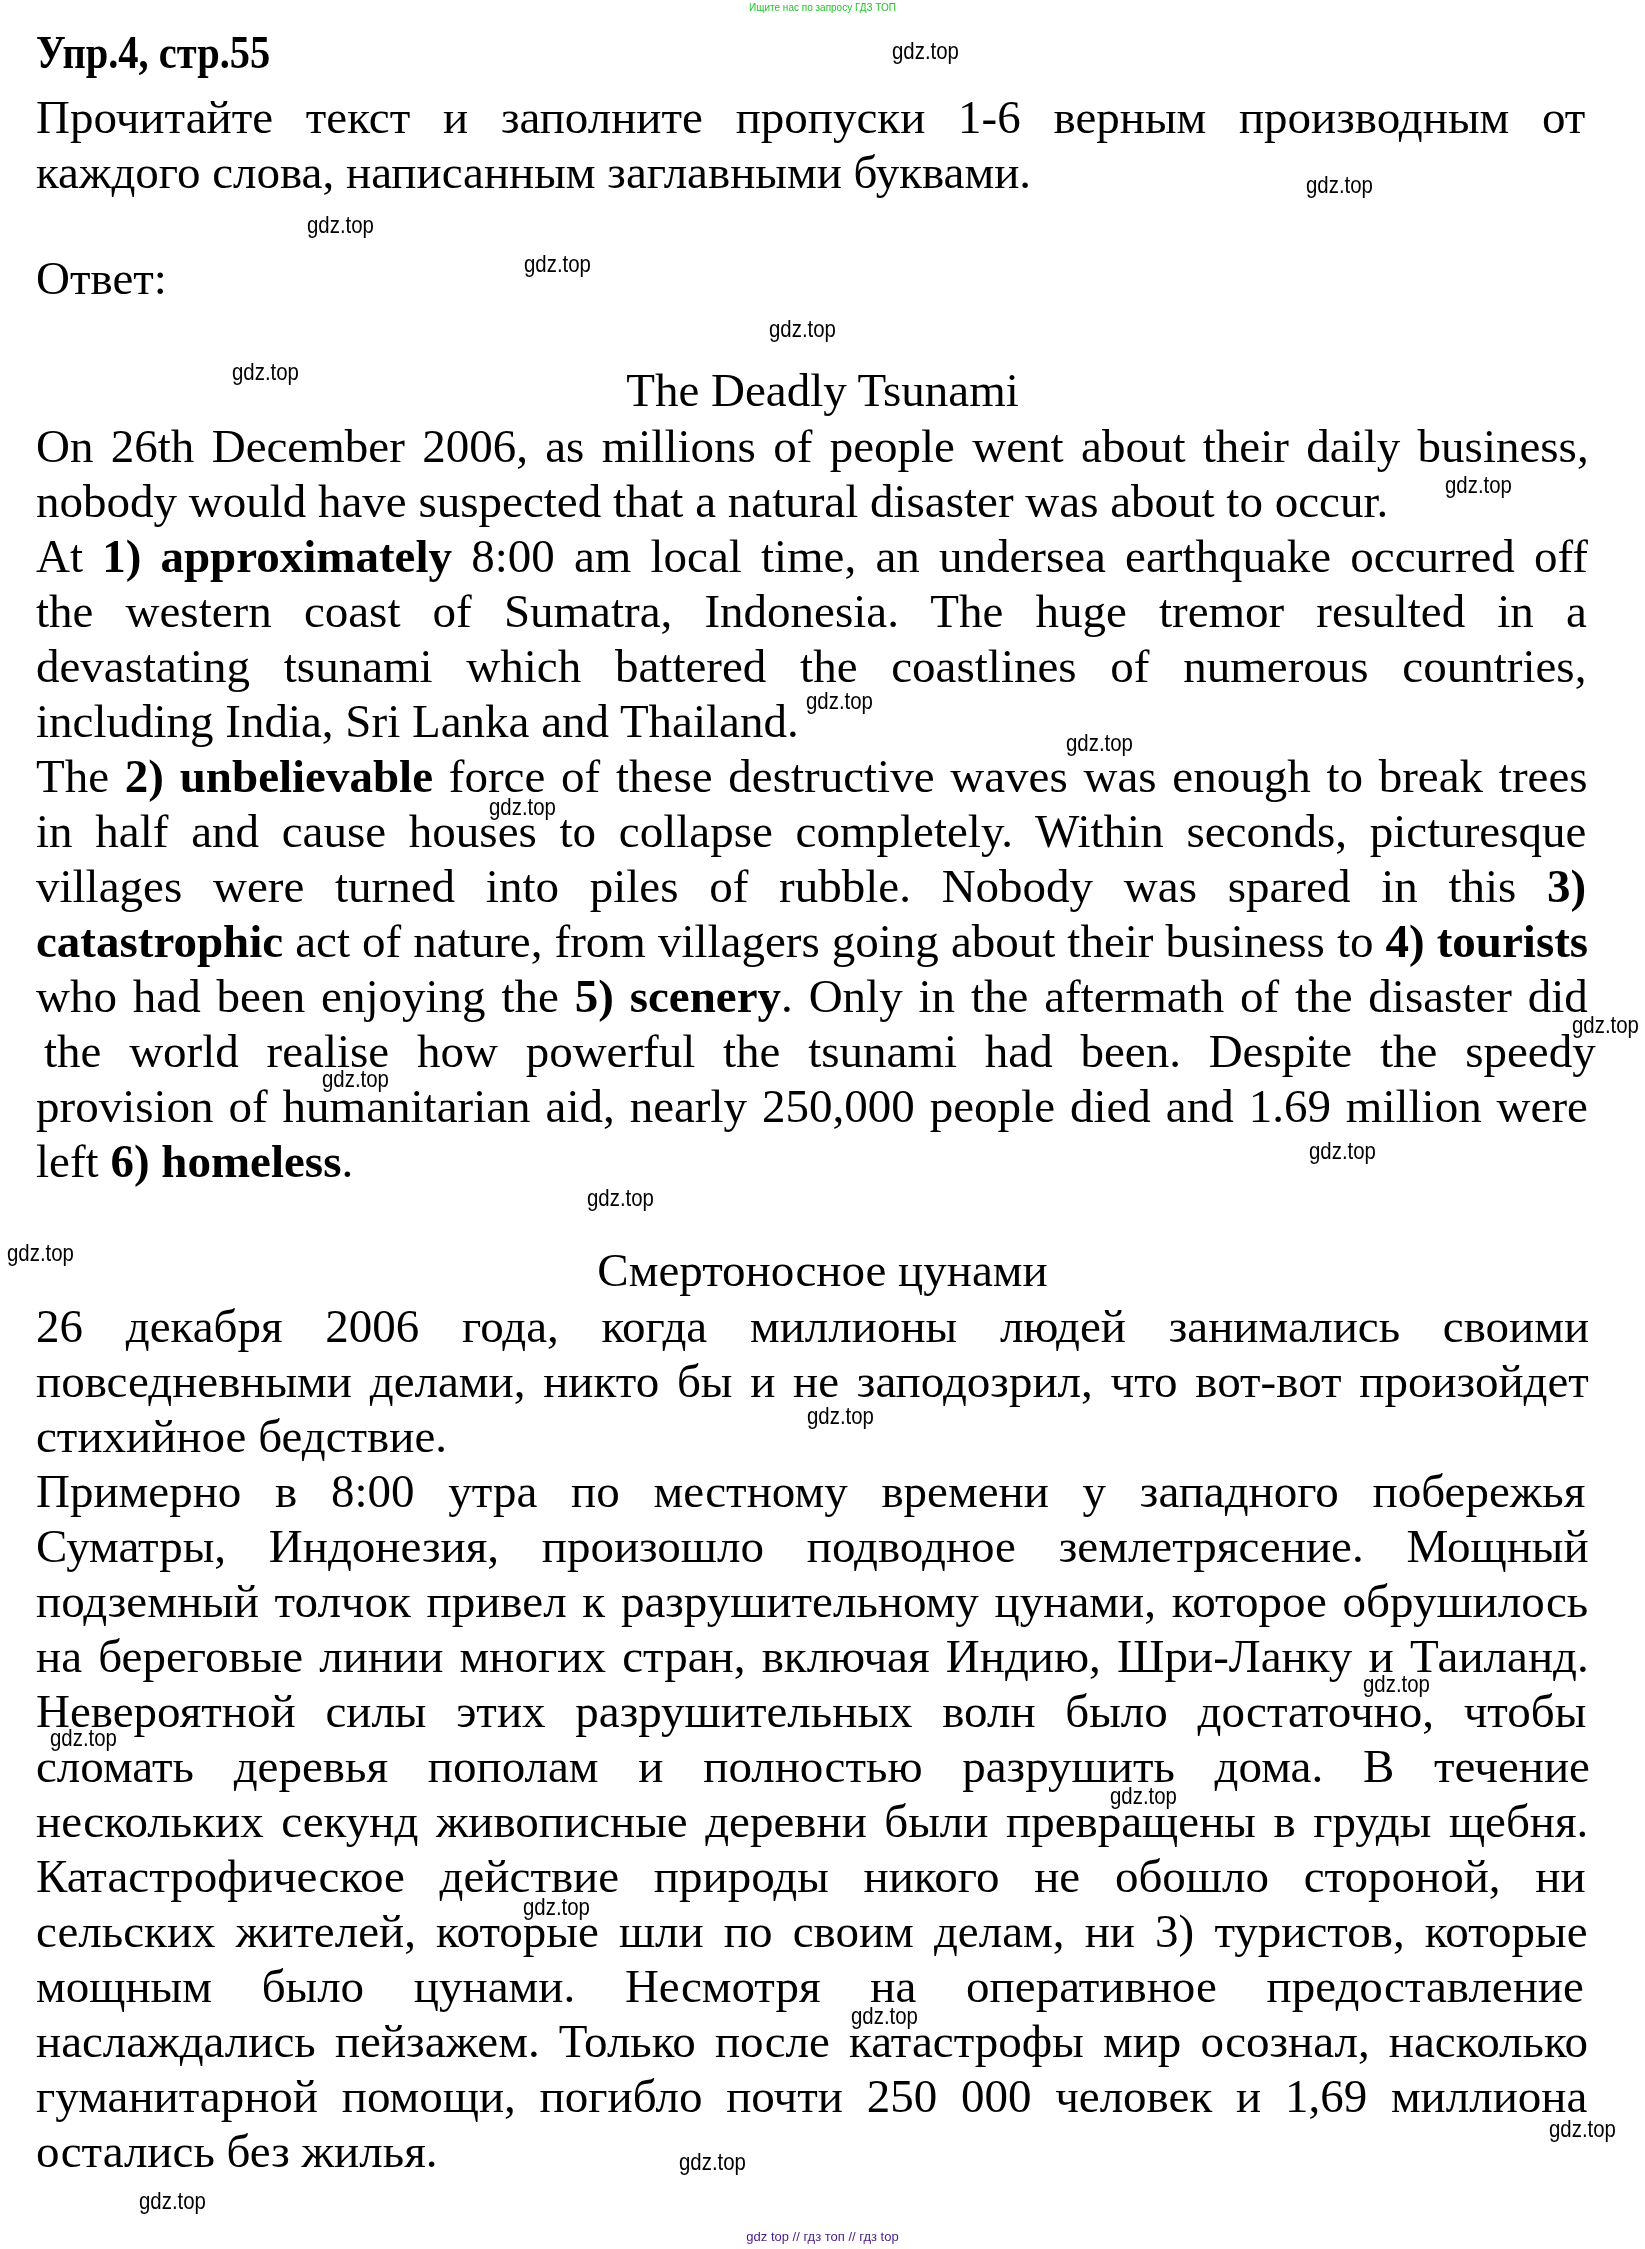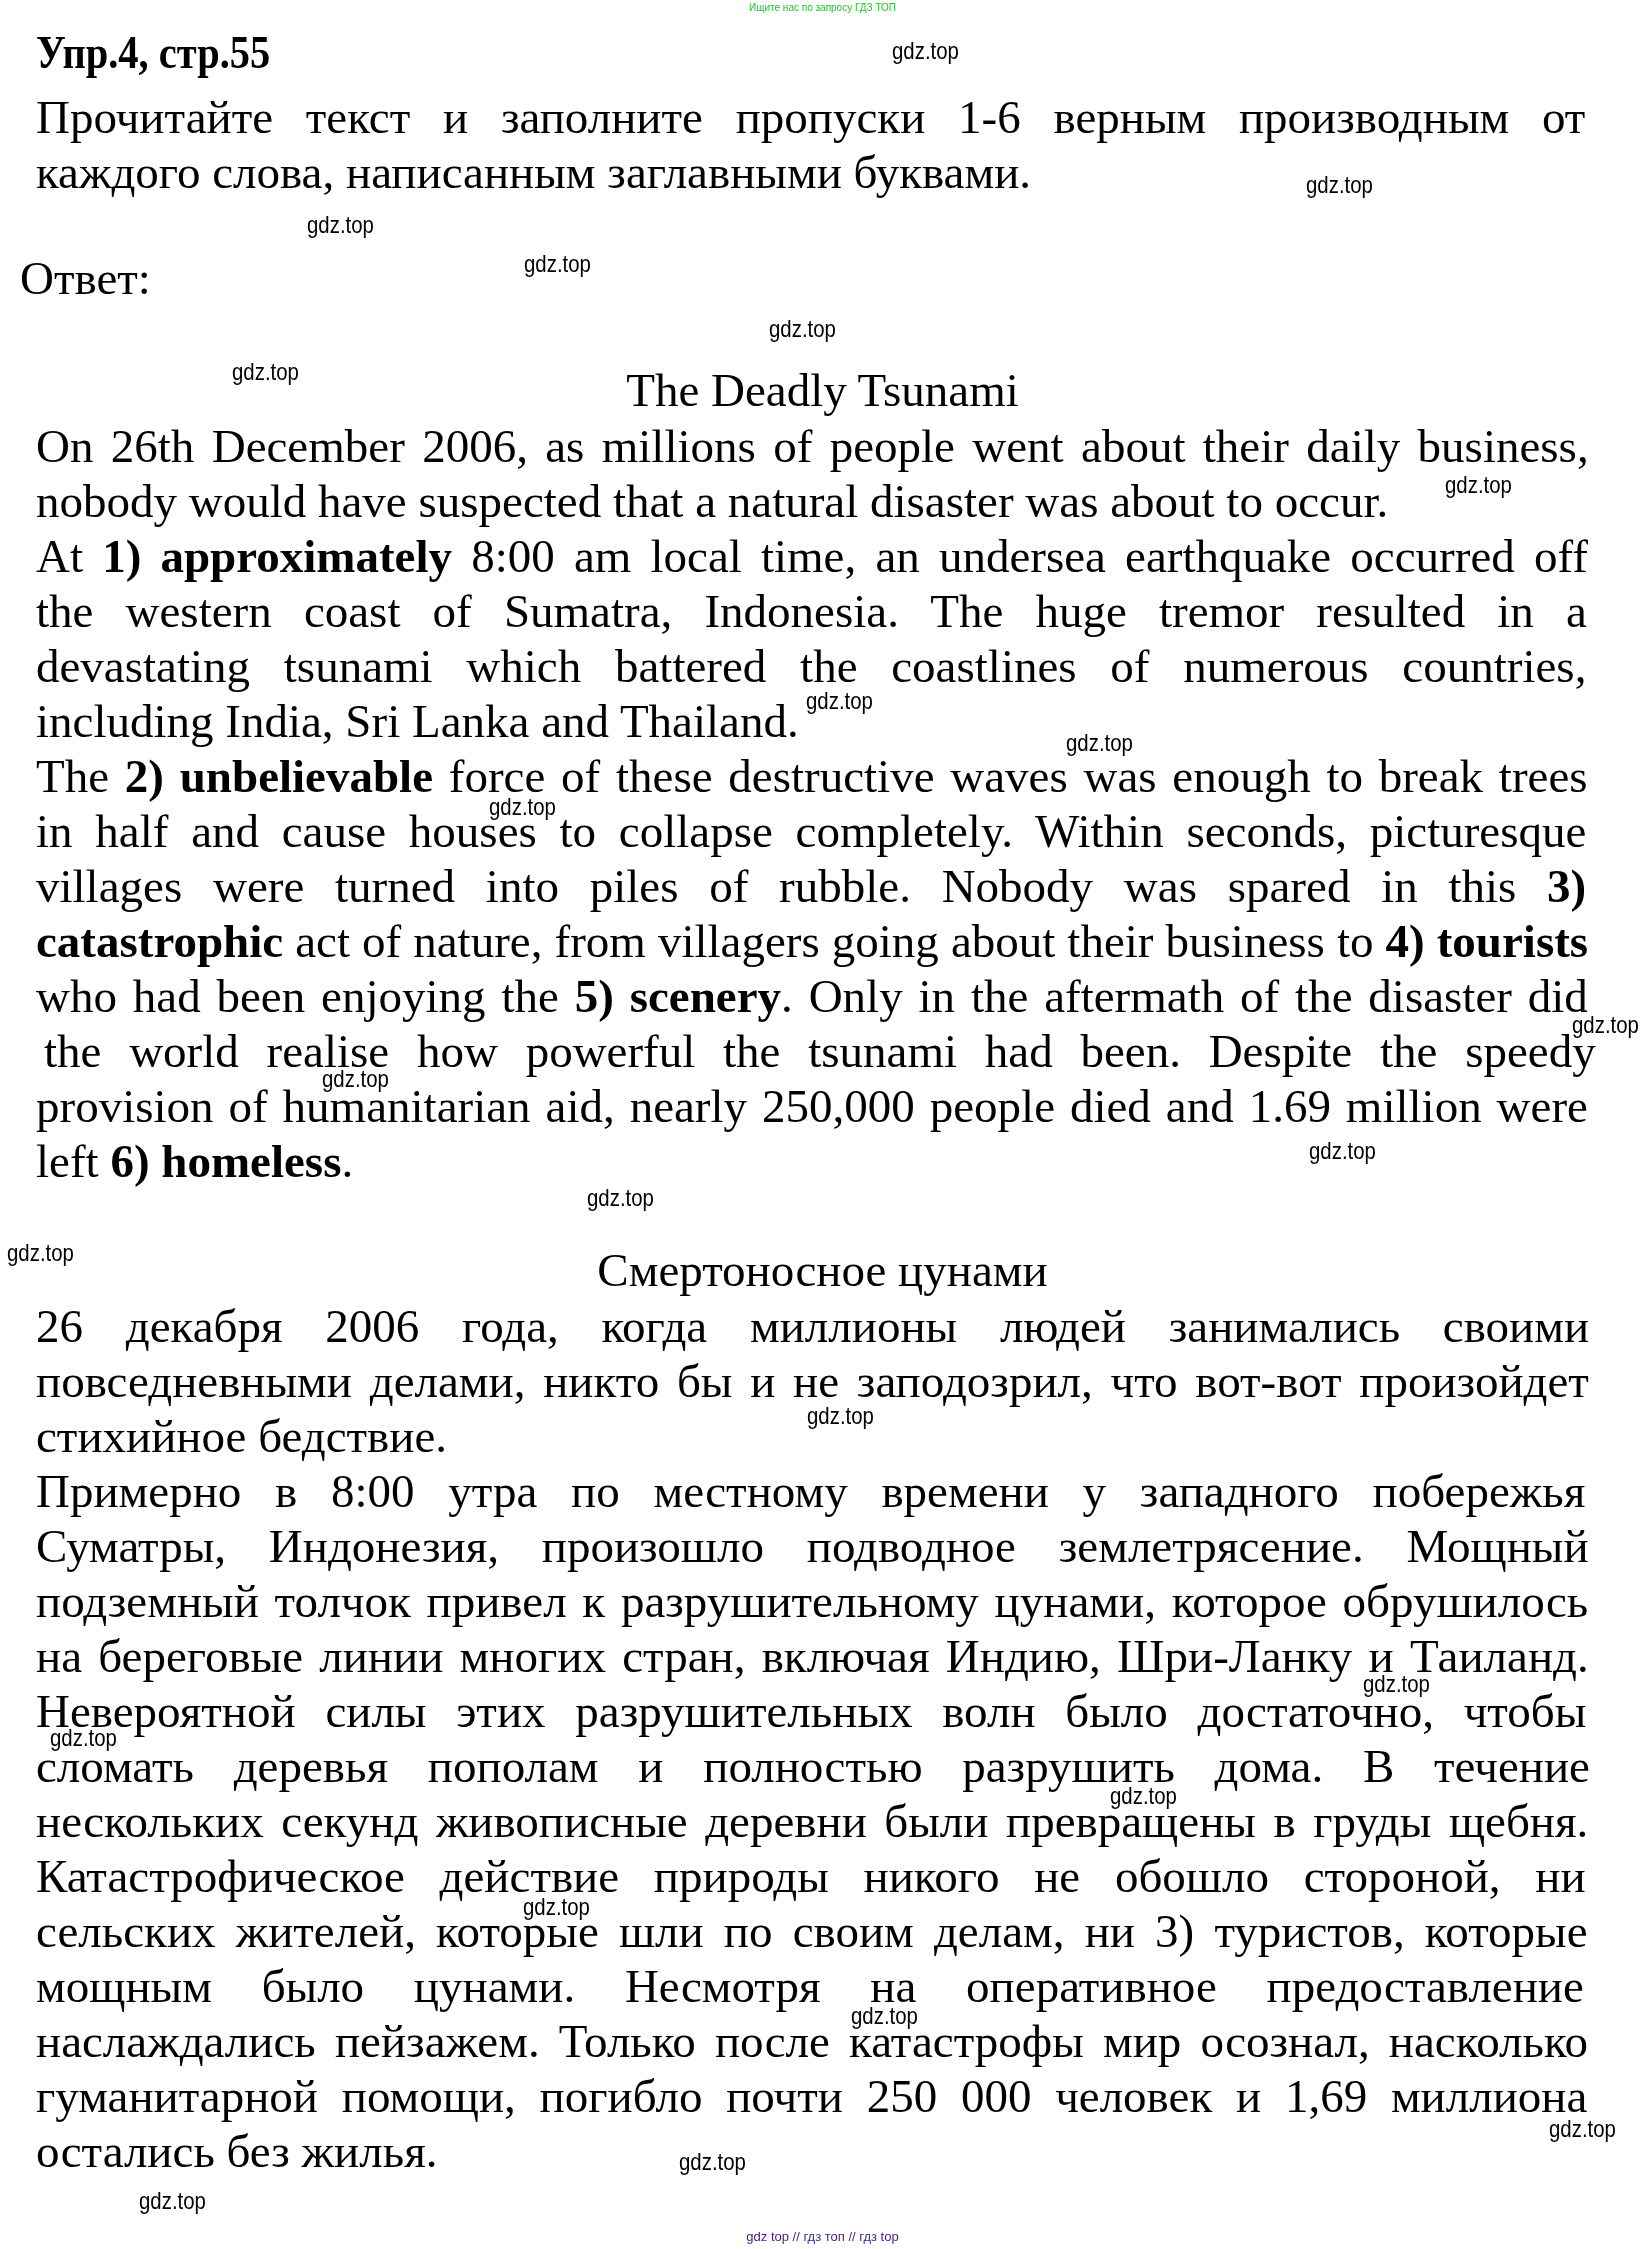--- a/index.html
+++ b/index.html
@@ -6,21 +6,21 @@
   body { width:1645px; height:2250px; position:relative; overflow:hidden; }
   .serif { font-family: "Liberation Serif", "DejaVu Serif", serif; color:#000; }
   .sans { font-family: "Liberation Sans", "DejaVu Sans", sans-serif; }
   #top-banner { position:absolute; top:1.6px; left:0; width:1645px; text-align:center; font-size:10px; color:#22c32a; }
   #footer-banner { position:absolute; top:2229px; left:0; width:1645px; text-align:center; font-size:13px; color:#4b1a8a; }
   #ex-title { position:absolute; left:36px; top:29.5px; font-size:46px; font-weight:bold; line-height:1; transform:scaleX(0.88); transform-origin:left top; }
   .block { position:absolute; left:36px; width:1541px; font-size:47px; line-height:55px; }
   .line { display:block; text-align:justify; text-align-last:justify; white-space:nowrap; overflow:visible; }
   .line.last { text-align-last:left; }
   .centered { position:absolute; left:0; width:1645px; text-align:center; font-size:47px; line-height:1; }
-  .answer { position:absolute; left:20px; font-size:47px; line-height:1; }
+  .answer { position:absolute; left:36px; font-size:47px; line-height:1; }
   b { font-weight:bold; }
   .wm { position:absolute; font-size:24px; color:#000; white-space:nowrap; line-height:1; transform:scaleX(0.85); transform-origin:left top; }
 </style>
 </head>
 <body>
 
 <div id="top-banner" class="sans">Ищите нас по запросу ГДЗ ТОП</div>
 
 <div id="ex-title" class="serif">Упр.4, стр.55</div>
 

